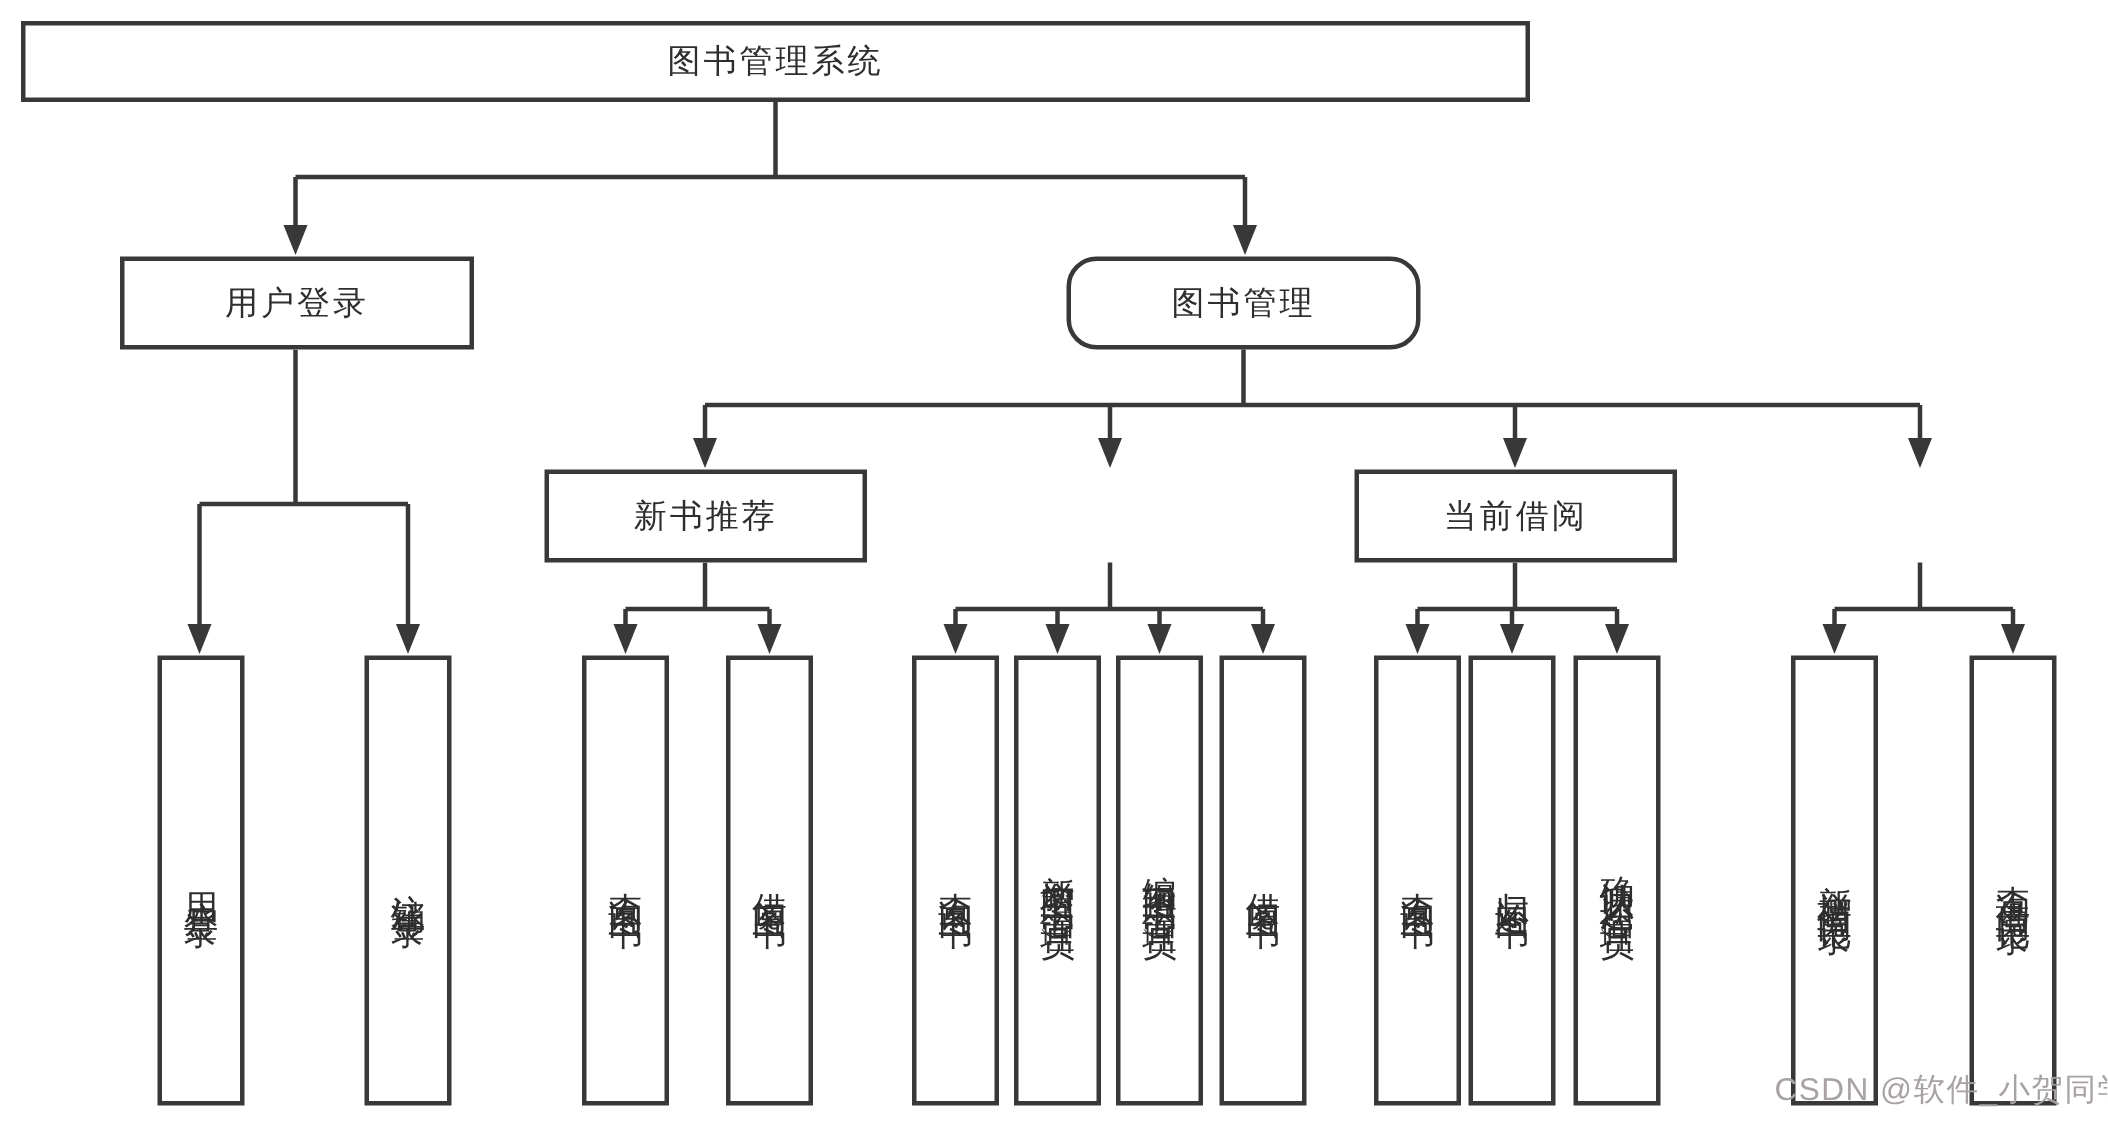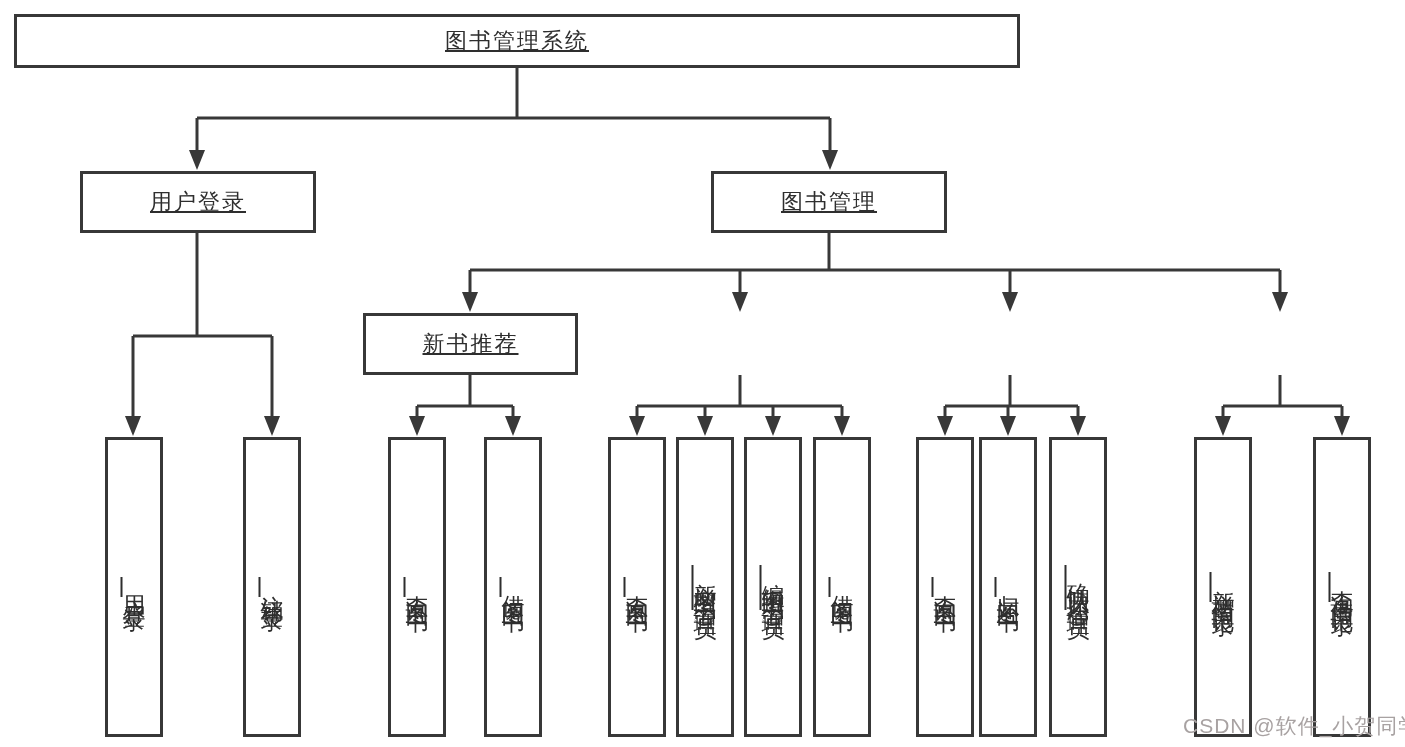--- a/index.html
+++ b/index.html
@@ -17,21 +17,20 @@
     box-sizing:border-box;
     background:#ffffff;
     border:3px solid #383838;
     display:flex;
     align-items:center;
     justify-content:center;
     z-index:2;
     font-size:22px;
     letter-spacing:2px;
     white-space:nowrap;
-    text-decoration:underline;
   }
   .root{left:14px;top:14px;width:1006px;height:54px;}
   .lvl2{top:171px;width:236px;height:62px;}
   .lvl3{top:313px;width:215px;height:62px;}
   .leaf{
     top:437px;width:58px;height:300px;
     writing-mode:vertical-rl;
     text-orientation:mixed;
     font-size:23px;
     letter-spacing:5px;
@@ -114,23 +113,24 @@
       <polygon points="1000,416 1016,416 1008,436"></polygon>
       <polygon points="1070,416 1086,416 1078,436"></polygon>
       <polygon points="1215,416 1231,416 1223,436"></polygon>
       <polygon points="1334,416 1350,416 1342,436"></polygon>
     </g>
   </svg>
 
   <div class="box root">图书管理系统</div>
 
   <div class="box lvl2" style="left:80px;">用户登录</div>
-  <div class="box lvl2" style="left:711px;">图书管理</div>
+  <div class="box lvl2" style="left:711px;border-radius:20px;">图书管理</div>
 
   <div class="box lvl3" style="left:363px;">新书推荐</div>
+  <div class="box lvl3" style="left:903px;">当前借阅</div>
 
   <div class="box leaf" style="left:105px;">用户登录</div>
   <div class="box leaf" style="left:243px;">注销登录</div>
 
   <div class="box leaf" style="left:388px;">查询图书</div>
   <div class="box leaf" style="left:484px;">借阅图书</div>
 
   <div class="box leaf" style="left:608px;">查询图书</div>
   <div class="box leaf" style="left:676px;">新增图书（管理员）</div>
   <div class="box leaf" style="left:744px;">编辑图书（管理员）</div>

